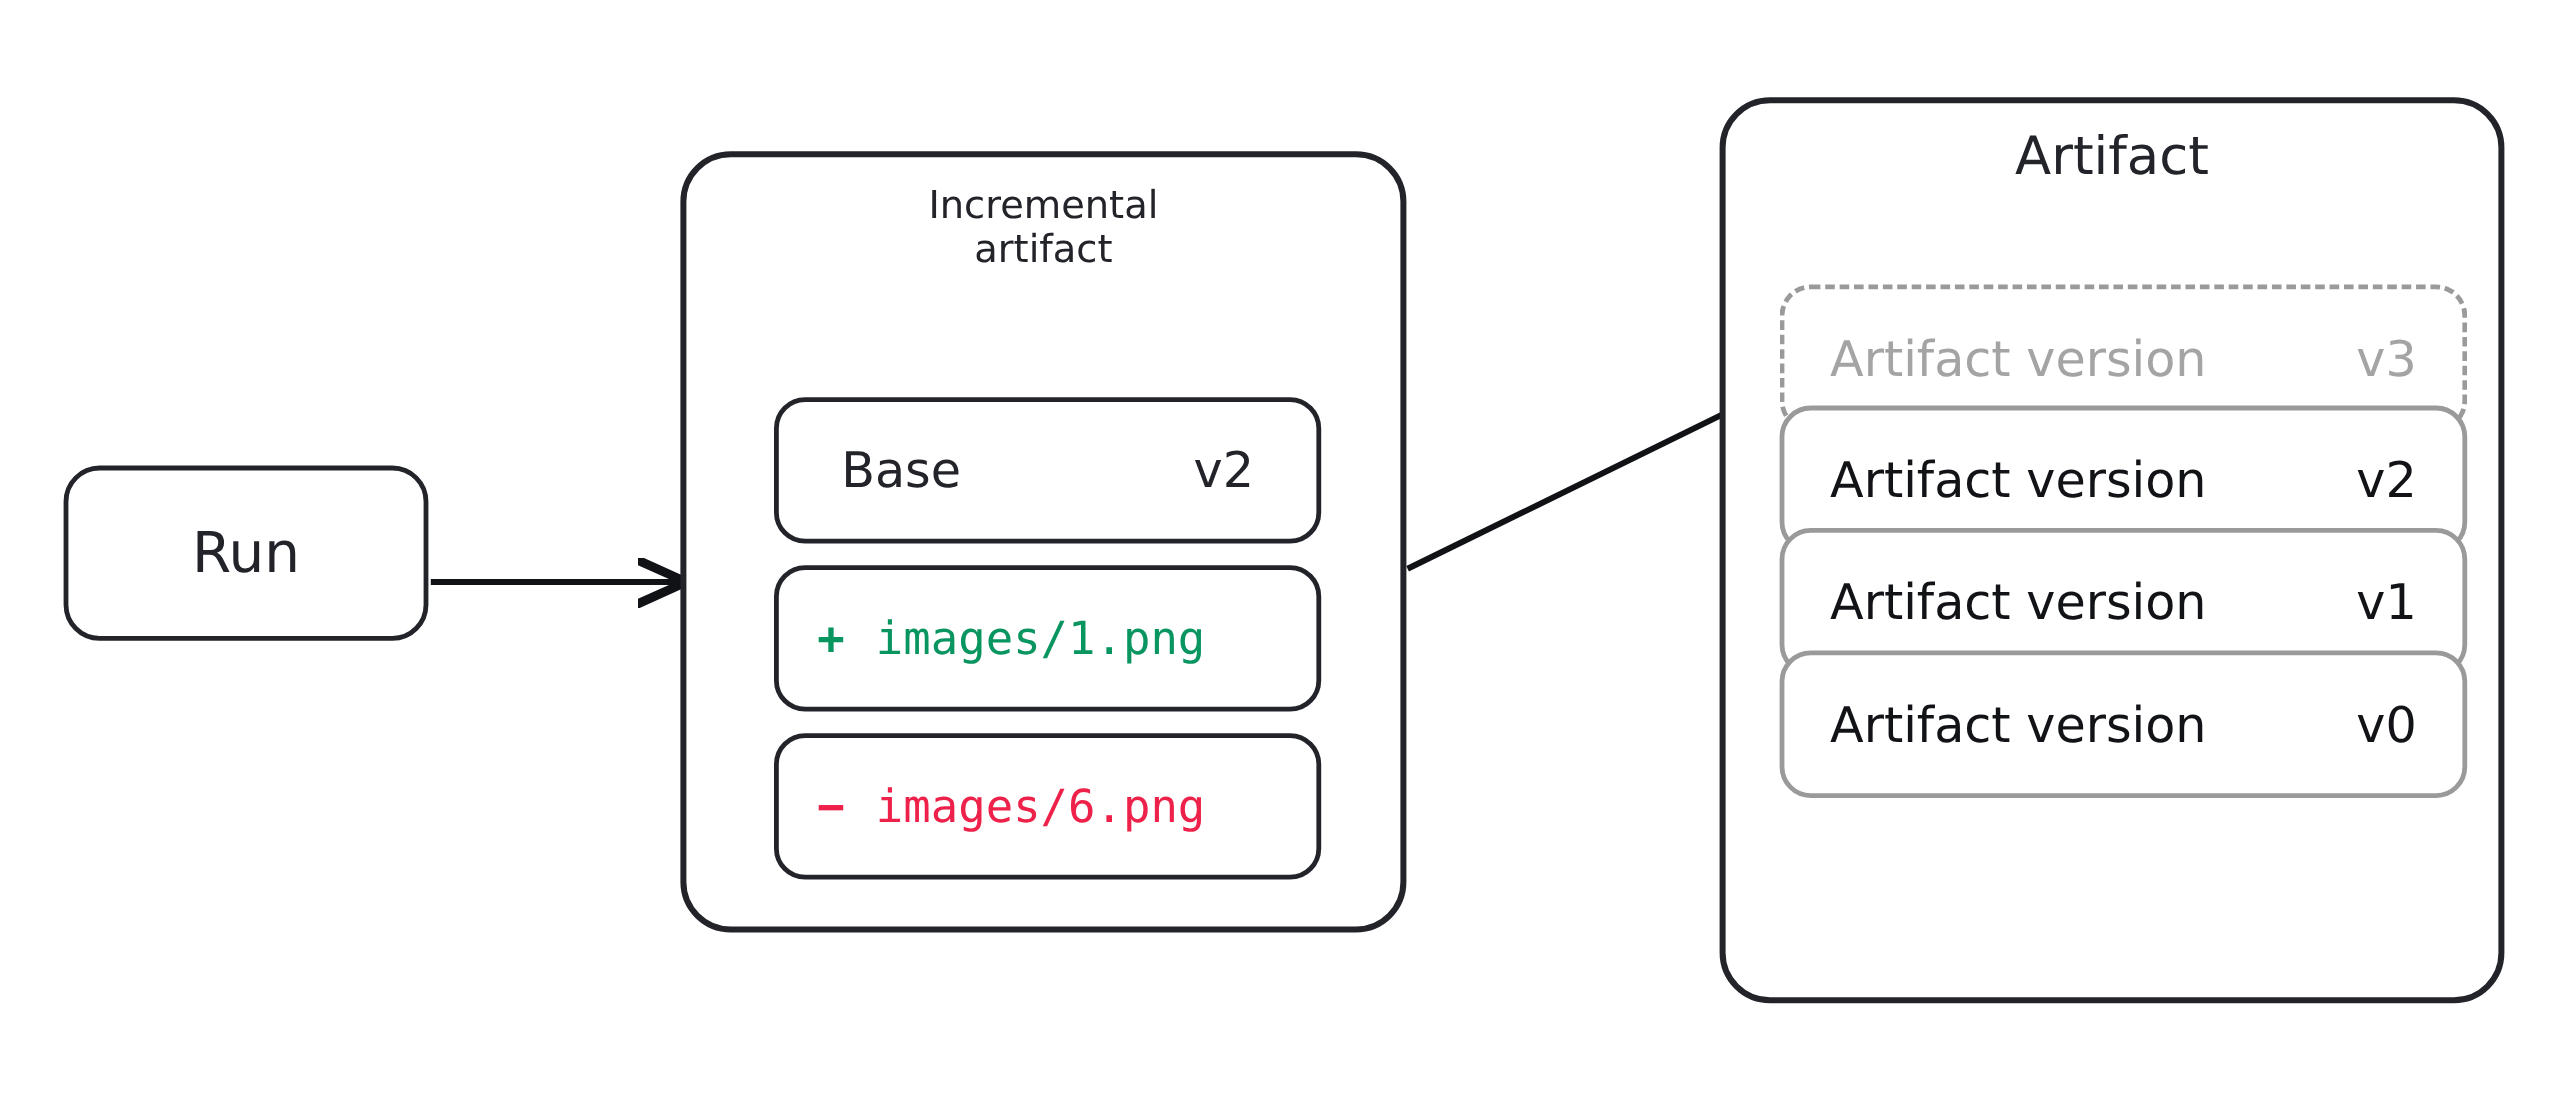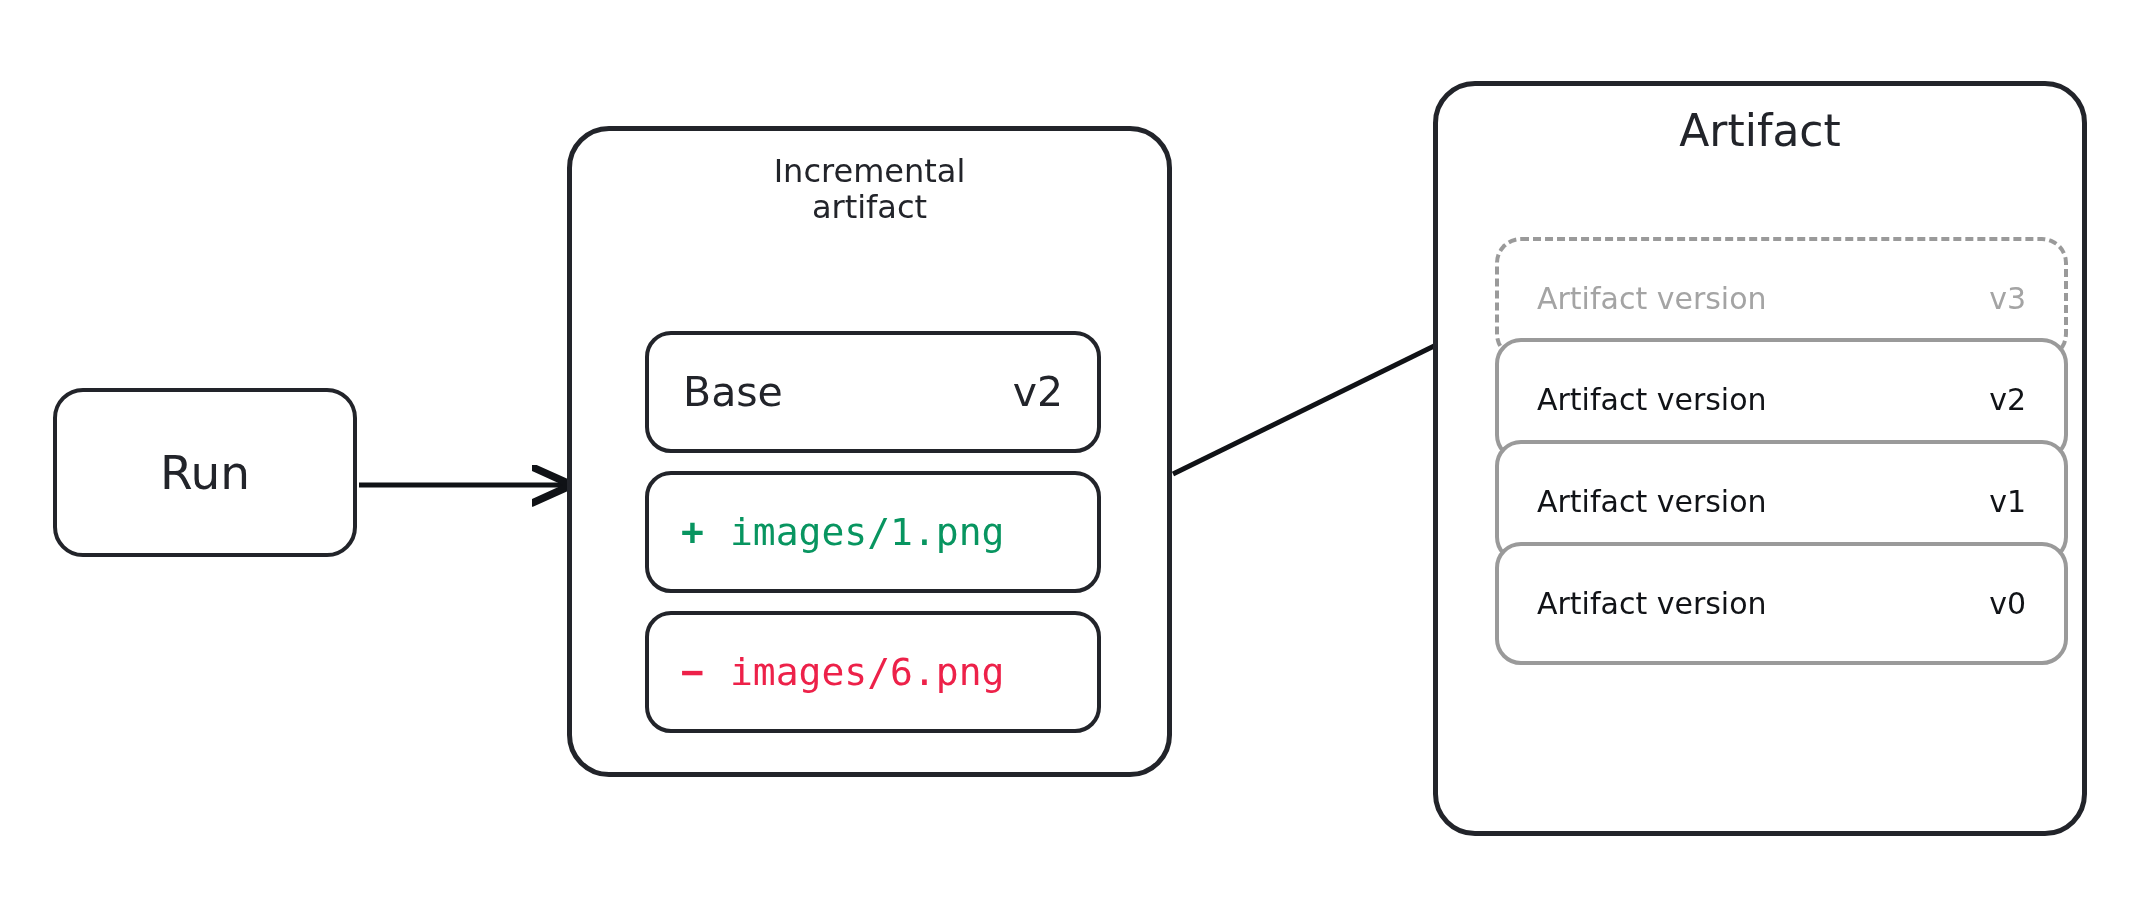--- a/index.html
+++ b/index.html
@@ -31,21 +31,21 @@
   .node.group {
     border-width: 5px;
     border-radius: 42px;
   }
 
   
   #run-box {
     left: 53px;
     top: 388px;
     width: 304px;
-    height: 169px;
+    height: 146px;
     display: flex;
     align-items: center;
     justify-content: center;
   }
   .run-label {
     font-size: 47px;
     color: #22242A;
     line-height: 1;
   }
 
@@ -74,21 +74,21 @@
   }
 
   .row {
     position: absolute;
     box-sizing: border-box;
     background: #ffffff;
     border: 4px solid #22242A;
     border-radius: 26px;
     display: flex;
     align-items: center;
-    padding: 0 34px;
+    padding: 0 52px;
   }
   .row .row-label { flex: 0 0 auto; }
   .row .row-spacer { flex: 1 1 auto; }
   .row .row-value { flex: 0 0 auto; }
 
   .row.base {
     left: 73px;
     top: 200px;
     width: 456px;
     height: 122px;
@@ -116,30 +116,30 @@
   
   #artifact-box {
     left: 1433px;
     top: 81px;
     width: 654px;
     height: 755px;
   }
   .vrow {
     position: absolute;
     box-sizing: border-box;
-    left: 57px;
+    left: 45px;
     width: 573px;
     height: 123px;
     background: #ffffff;
     border: 4px solid #9A9A9A;
     border-radius: 26px;
     display: flex;
     align-items: center;
     padding: 0 38px;
-    font-size: 30px;
+    font-size: 41px;
     color: #111317;
     justify-content: flex-end;
   }
   .vrow .row-spacer { flex: 1 1 auto; }
   .vrow.pending {
     border-style: dashed;
     border-color: #9A9A9A;
     border-width: 4px;
     color: #A4A4A4;
   }

